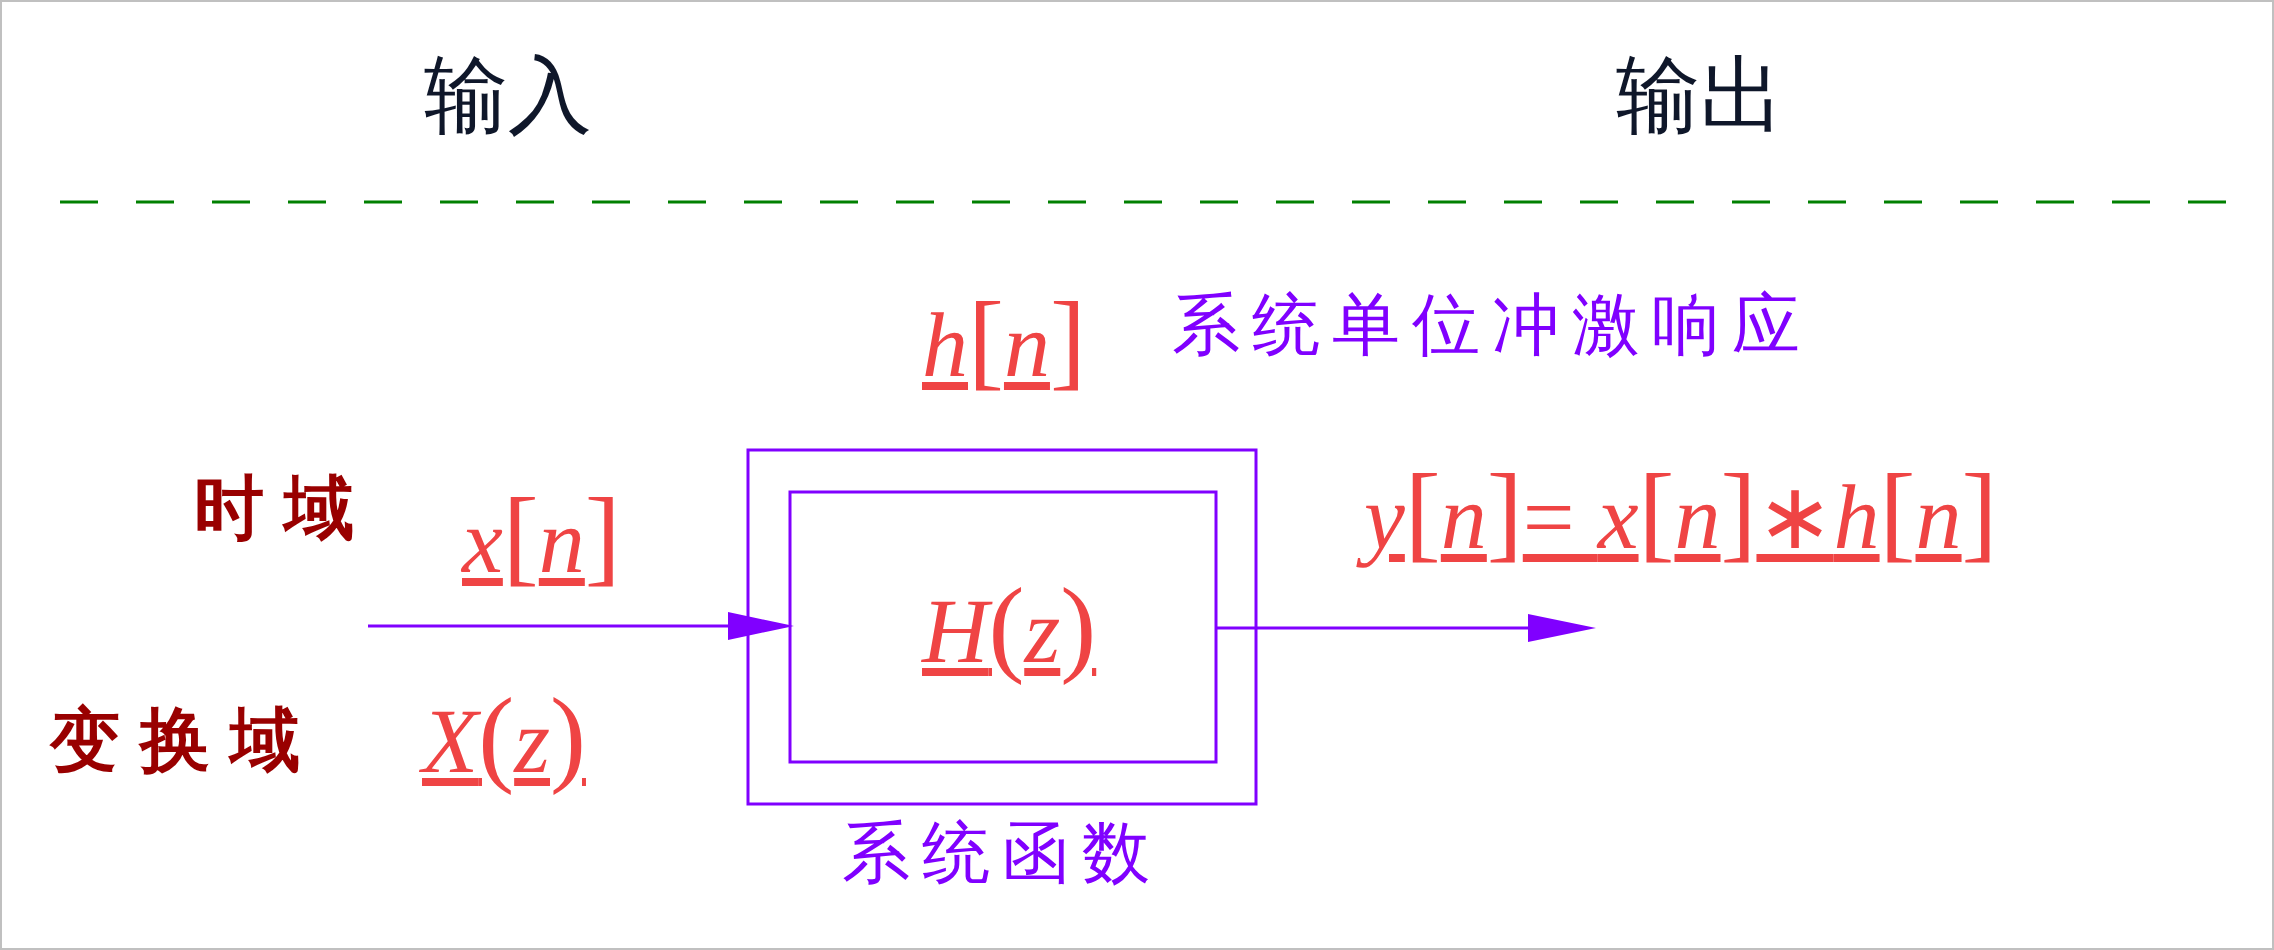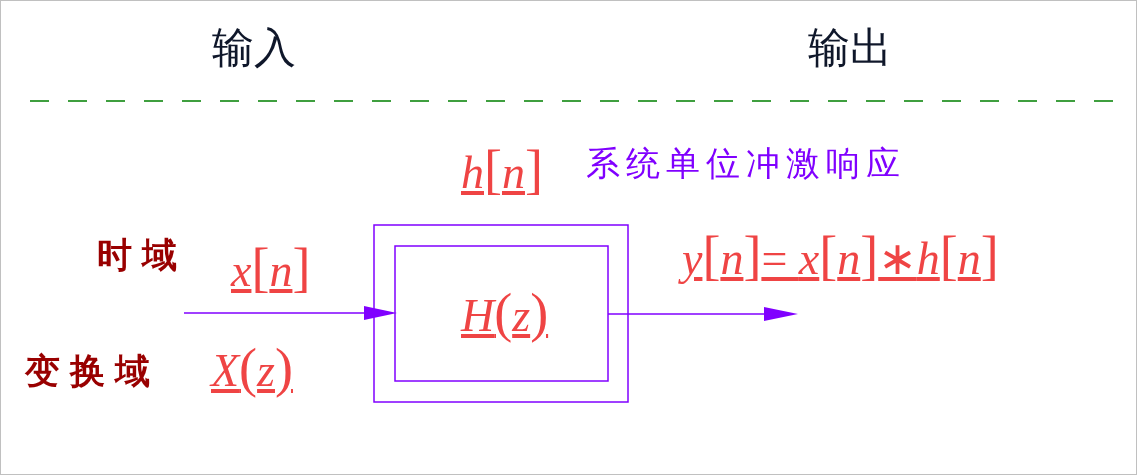--- a/index.html
+++ b/index.html
@@ -54,18 +54,19 @@
   <div class="abs math" style="left:460px; top:142px;">
     
     <i>h</i><span class="br">[</span><i>n</i><span class="br">]</span>
   </div>
   <div class="abs purple" style="left:585px; top:146px;">系统单位冲激响应</div>
 
   <div class="abs math" style="left:444px; top:285px;margin-left:16px;">
     
     <i>H</i><span class="br">(</span><i>z</i><span class="br">)</span>
   </div>
+  <div class="abs purple" style="left:420px; top:410px;">系统函数</div>
 
   <div class="abs math" style="left:662px; top:228px;margin-left:19px;">
     
     <i>y</i><span class="br">[</span><i>n</i><span class="br">]</span>= <i>x</i><span class="br">[</span><i>n</i><span class="br">]</span>∗<i>h</i><span class="br">[</span><i>n</i><span class="br">]</span>
   </div>
 </div>
 
 </body></html>

